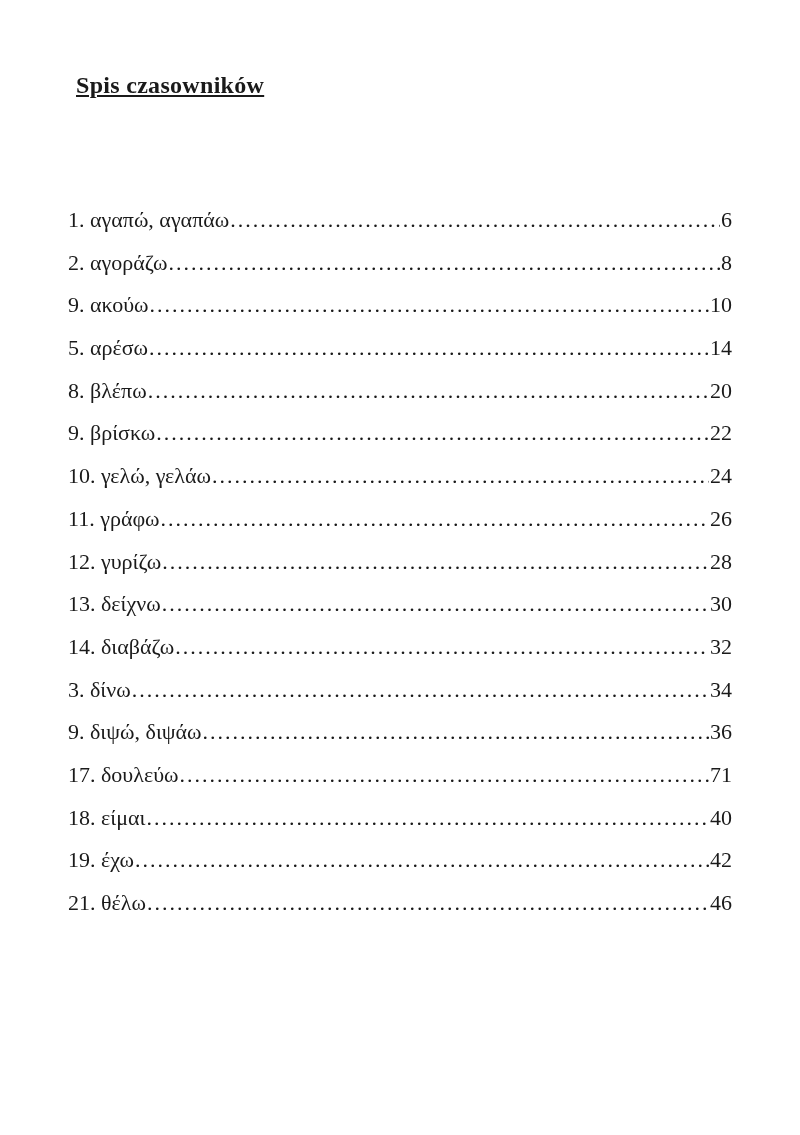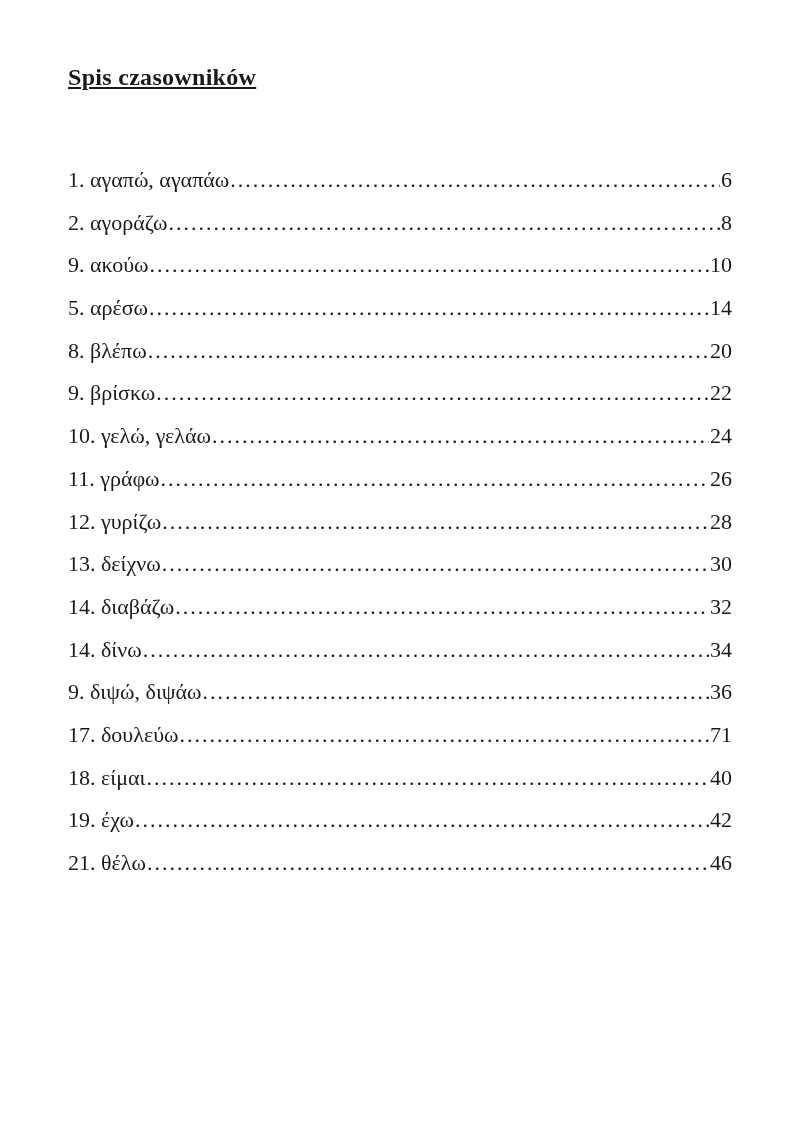--- a/index.html
+++ b/index.html
@@ -17,25 +17,25 @@
   .page {
     box-sizing: border-box;
     width: 800px;
     height: 1135px;
     padding: 64px 68px 0 68px;
   }
   .doc-title {
     font-size: 24px;
     font-weight: bold;
     text-decoration: underline;
-    margin: 0;
+    margin: 8px;
     letter-spacing: 0.3px;
   }
   .toc-list {
-    margin-top: 68px;
+    margin-top: 100px;
   }
   .toc-row {
     display: flex;
     align-items: baseline;
     height: 42.7px;
     line-height: 42.7px;
     font-size: 22px;
     white-space: nowrap;
   }
   .toc-entry-label {
@@ -126,21 +126,21 @@
     <span class="toc-page-num">30</span>
   </div>
 
   <div class="toc-row">
     <span class="toc-entry-label">14. διαβάζω</span>
     <span class="toc-leader"></span>
     <span class="toc-page-num">32</span>
   </div>
 
   <div class="toc-row">
-    <span class="toc-entry-label">14. δίνω</span>
+    <span class="toc-entry-label">3. δίνω</span>
     <span class="toc-leader"></span>
     <span class="toc-page-num">34</span>
   </div>
 
   <div class="toc-row">
     <span class="toc-entry-label">9. διψώ, διψάω</span>
     <span class="toc-leader"></span>
     <span class="toc-page-num">36</span>
   </div>
 

